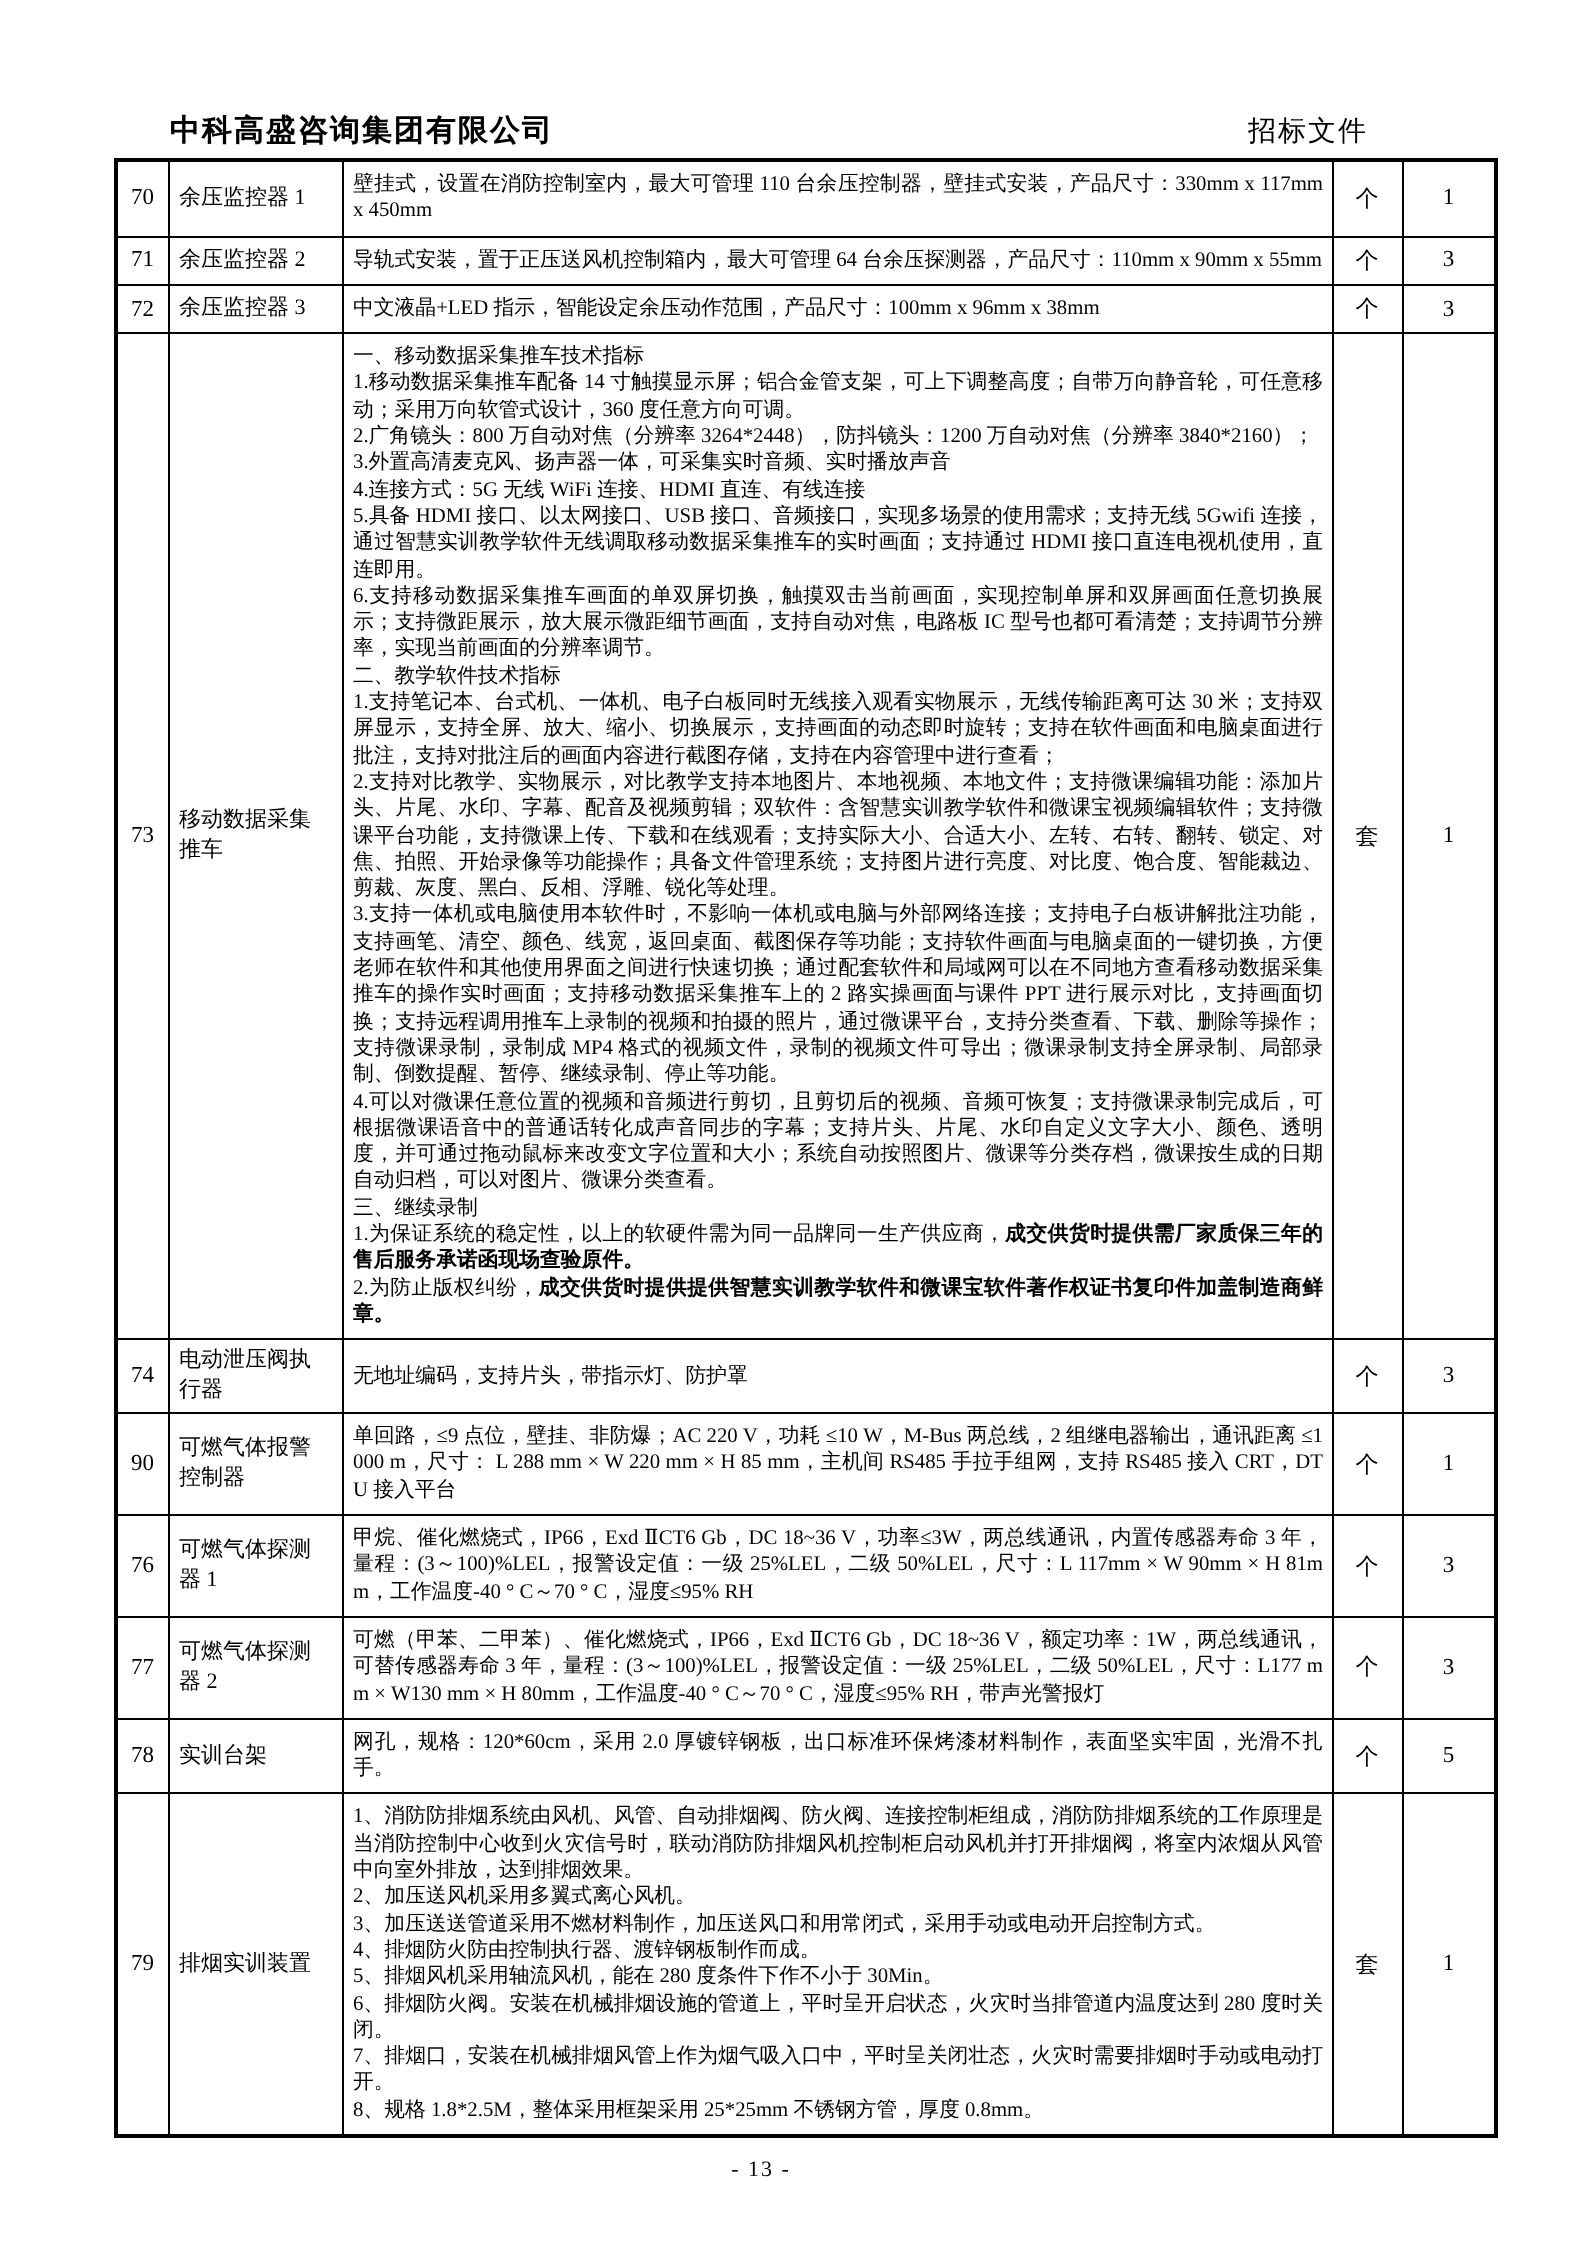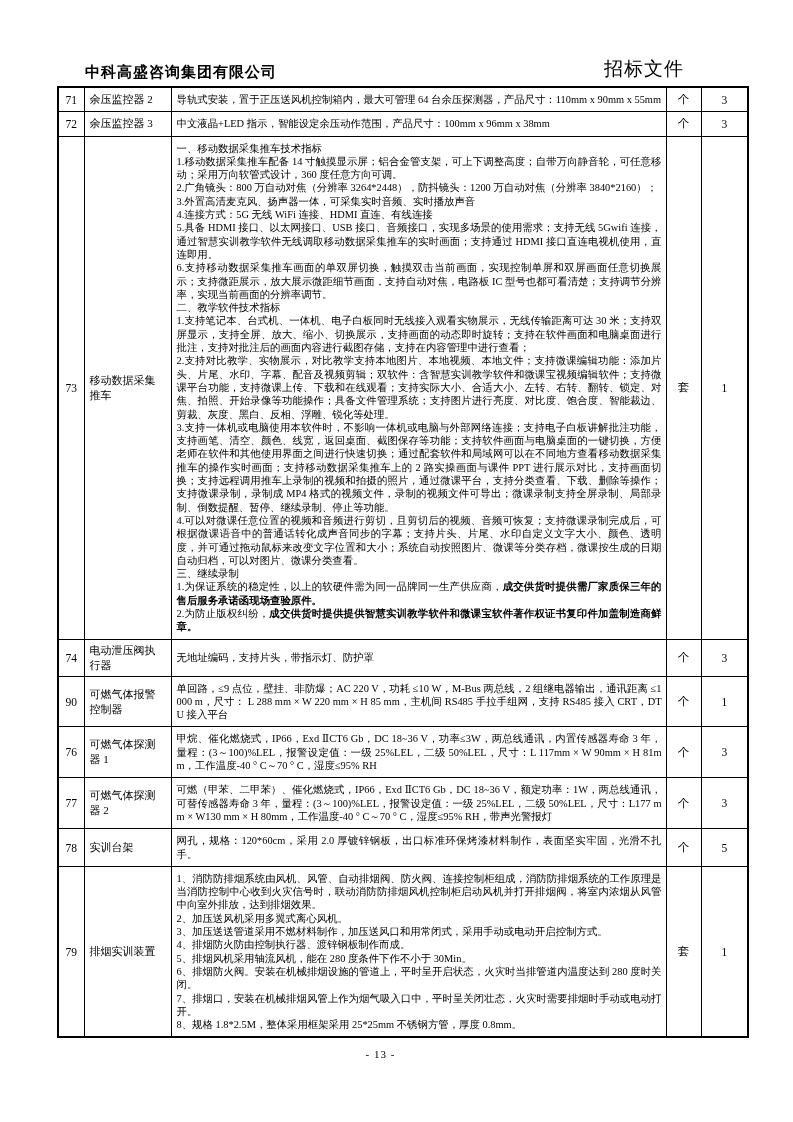--- a/index.html
+++ b/index.html
@@ -18,21 +18,21 @@
     justify-content: space-between;
     align-items: flex-end;
     padding: 0 30px 4px 28px;
   }
   .company {
     font-size: 15px;
     font-weight: bold;
     letter-spacing: 1px;
   }
   .doc-type {
-    font-size: 19px;
+    font-size: 14px;
     letter-spacing: 1px;
   }
   table.spec-table {
     width: 690px;
     margin-left: 57px;
     border-collapse: collapse;
     table-layout: fixed;
     border: 2px solid #000;
   }
   table.spec-table td {
@@ -81,20 +81,29 @@
   <table class="spec-table">
     <colgroup>
       <col style="width:26px">
       <col style="width:87px">
       <col style="width:495px">
       <col style="width:35px">
       <col style="width:47px">
     </colgroup>
     <tbody id="spec-tbody">
         <tr>
+          <td class="no-cell">70</td>
+          <td class="name-cell">余压监控器 1</td>
+          <td class="desc-cell">
+            <div class="para"><span>壁挂式，设置在消防控制室内，最大可管理 110 台余压控制器，壁挂式安装，产品尺寸：330mm x 117mm x 450mm</span></div>
+          </td>
+          <td class="unit-cell">个</td>
+          <td class="qty-cell">1</td>
+        </tr>
+        <tr>
           <td class="no-cell">71</td>
           <td class="name-cell">余压监控器 2</td>
           <td class="desc-cell">
             <div class="para"><span>导轨式安装，置于正压送风机控制箱内，最大可管理 64 台余压探测器，产品尺寸：110mm x 90mm x 55mm</span></div>
           </td>
           <td class="unit-cell">个</td>
           <td class="qty-cell">3</td>
         </tr>
         <tr>
           <td class="no-cell">72</td>

